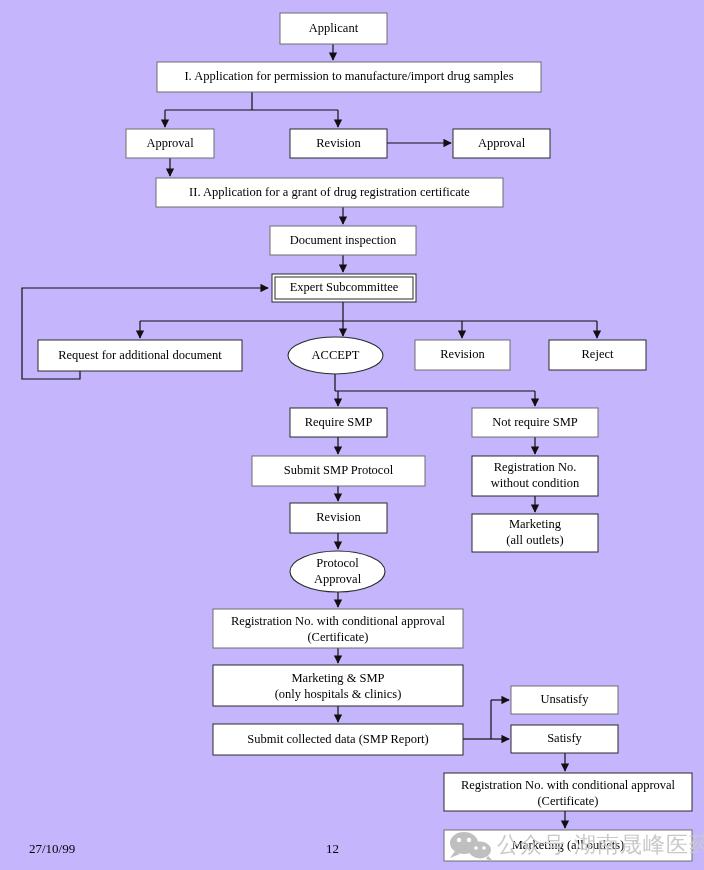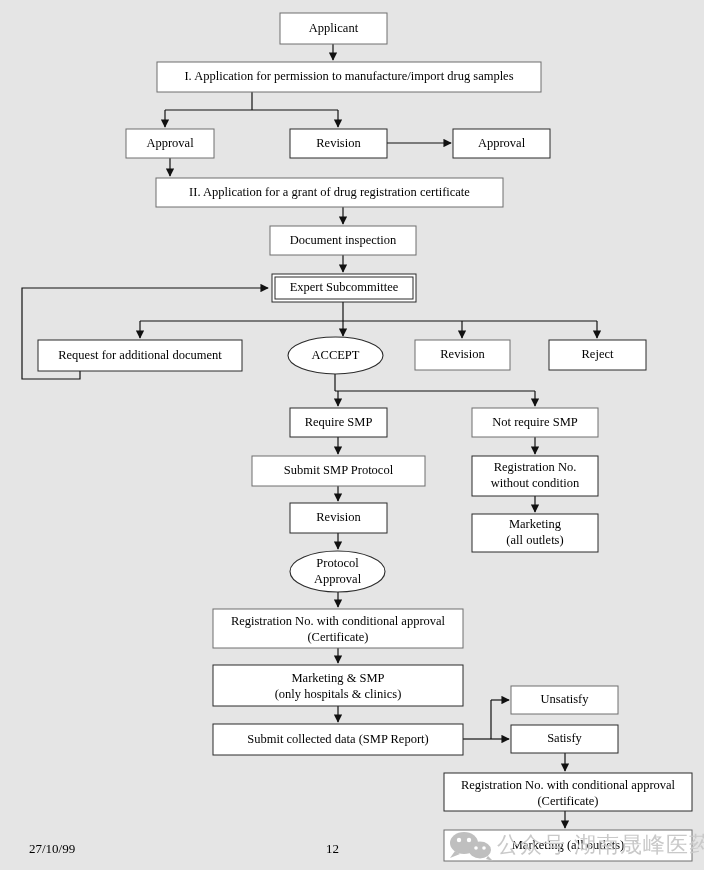--- a/index.html
+++ b/index.html
@@ -4,21 +4,21 @@
 <style>
   html, body {
     margin: 0;
     padding: 0;
     background: #ffffff;
   }
   #page {
     position: relative;
     width: 704px;
     height: 870px;
-    background: #e5e5e5;
+    background: #c4b5fd;
     overflow: hidden;
     font-family: "Liberation Serif", "DejaVu Serif", serif;
   }
   svg.flow {
     position: absolute;
     left: 0;
     top: 0;
     width: 704px;
     height: 870px;
   }

